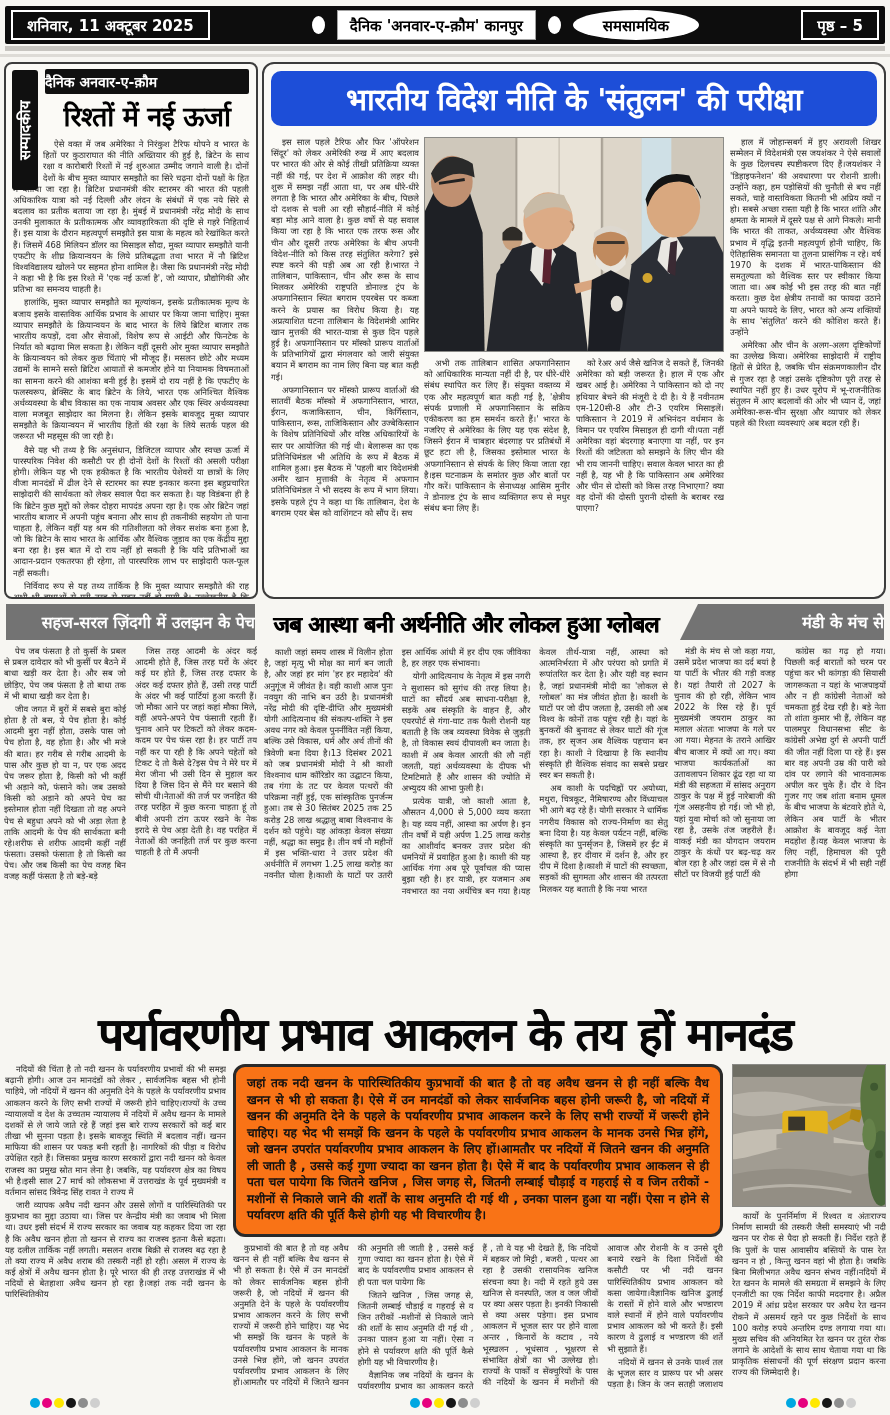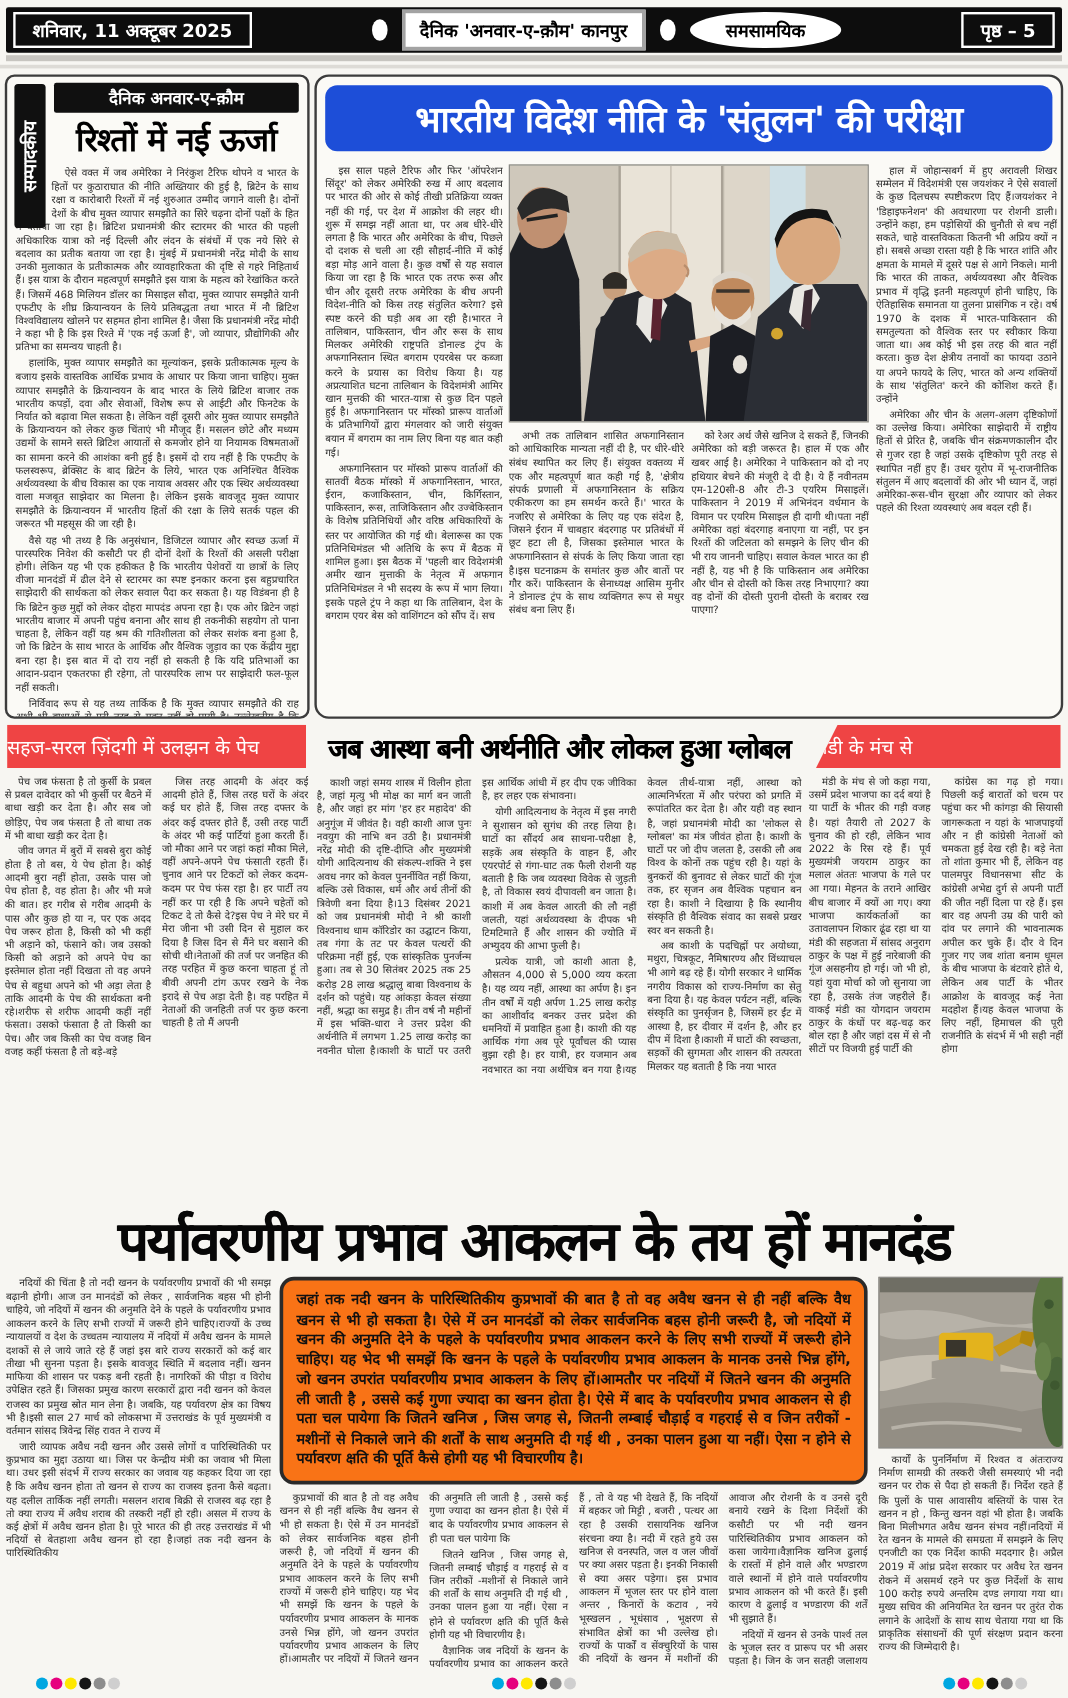--- a/index.html
+++ b/index.html
@@ -2,53 +2,53 @@
 <html><head>
 <meta charset="utf-8">
 <style>
   *{margin:0;padding:0;box-sizing:border-box}
   html,body{width:890px;height:1415px}
   body{position:relative;background:#eceae5;font-family:"DejaVu Sans",sans-serif;color:#1d1d1d;overflow:hidden}
   .page{position:absolute;inset:0;background:#f7f6f2}
   
   .masthead{position:absolute;left:5px;top:6px;width:880px;height:38px;background:#0d0d0d;border-radius:2px;display:flex;align-items:center;gap:12px;padding:0 6px}
   .m-box{border:2px solid #fff;color:#fff;font-weight:bold;font-size:15px;padding:3px 14px;white-space:nowrap}
-  .m-name{background:#fff;color:#000;font-weight:bold;font-size:15px;padding:4px 12px;border:3px solid #a3a3a3;white-space:nowrap}
+  .m-name{background:#fff;color:#000;font-weight:bold;font-size:15px;padding:4px 12px;border:1px solid #a3a3a3;white-space:nowrap}
   .m-oval{background:#fff;color:#000;font-weight:bold;font-size:15px;padding:5px 30px;border-radius:50%;white-space:nowrap}
   .m-dot{width:13px;height:18px;background:#fff;border-radius:50%;flex:0 0 auto}
   .sp{flex:1}
   .m-shadow{position:absolute;left:5px;top:46px;width:880px;height:5px;background:#c7c5c0}
   .m-shadow2{position:absolute;left:0px;top:54px;width:890px;height:3px;background:#dddbd6}
   
   .bt{font-size:8.4px;line-height:1.33;text-align:justify;color:#2b2b2b}
   .bt p{text-indent:11px;margin-bottom:2px}
   .fat{text-shadow:.6px 0 currentColor}
   
   .editorial{position:absolute;left:4px;top:62px;width:254px;height:537px;border:2px solid #3c3c3c;border-radius:8px;background:#fbfaf6;padding:5px 7px;overflow:hidden}
   .ed-vert{position:absolute;left:6px;top:6px;width:26px;height:120px;background:#101010;color:#fff;writing-mode:vertical-rl;transform:rotate(180deg);display:flex;align-items:center;justify-content:center;font-weight:bold;font-size:15px;border-radius:3px}
-  .ed-kicker{margin-left:32px;background:#101010;color:#fff;text-align:center;font-weight:bold;font-size:14px;padding:3px 0;border-radius:2px}
+  .ed-kicker{margin-left:32px;background:#101010;color:#fff;font-weight:bold;font-size:14px;padding:3px 0;border-radius:2px}
   .ed-head{margin-left:32px;text-align:center;font-size:27px;font-weight:bold;color:#000;padding:3px 0 5px;letter-spacing:-.5px}
   .ed-spacer{float:left;width:30px;height:42px}
   
   .lead{position:absolute;left:262px;top:62px;width:624px;height:537px;border:2px solid #3c3c3c;border-radius:12px;background:#fbfaf6;padding:7px;overflow:hidden}
   .lead-head{background:#1d4ed8;color:#fff;border-radius:10px;text-align:center;font-size:30px;font-weight:bold;padding:7px 0;letter-spacing:-.5px;white-space:nowrap;overflow:hidden}
   .lead-content{position:relative;height:466px;margin-top:11px}
   .lcol{position:absolute;top:0;height:100%;overflow:hidden}
   .colL{left:0;width:148px}
   .colR{left:459px;width:151px}
   .colM{top:221px;bottom:0;height:auto;overflow:hidden;position:absolute}
   .colM1{left:153px;width:146px}
   .colM2{left:305px;width:148px}
   .lead-photo{position:absolute;left:153px;top:0;width:300px;height:215px;border:1px solid #8a8a86;background:#d8d2c6;overflow:hidden}
   figure svg{display:block;width:100%;height:100%}
   
   .midL{position:absolute;left:4px;top:604px;width:253px;height:394px;overflow:hidden}
   .midC{position:absolute;left:264px;top:604px;width:404px;height:394px;overflow:hidden}
   .midR{position:absolute;left:674px;top:604px;width:212px;height:394px;overflow:hidden}
-  .bar-head{background:#ef4444;color:#fff;text-align:left;font-weight:normal;font-size:16px;padding:7px 0;margin:0 2px 6px;white-space:nowrap;overflow:hidden}
+  .bar-head{background:#737373;color:#fff;text-align:right;font-weight:bold;font-size:16px;padding:7px 0;margin:0 2px 6px;white-space:nowrap;overflow:hidden}
   .midR .bar-head{clip-path:polygon(18px 0,100% 0,100% 100%,0 100%);margin-left:6px}
   .txt-head{text-align:center;font-size:22px;font-weight:900;color:#000;letter-spacing:-.6px;padding:4px 0 9px;white-space:nowrap;overflow:hidden}
   .cols2{column-count:2;column-gap:9px;height:350px;overflow:hidden}
   .cols3{column-count:3;column-gap:9px;height:348px;overflow:hidden}
   
   .bot-head{position:absolute;left:0;top:1002px;width:890px;text-align:center;font-size:45px;font-weight:900;letter-spacing:-1.5px;color:#070707;white-space:nowrap;overflow:hidden}
   .bot-left{position:absolute;left:5px;top:1064px;width:221px;height:346px;overflow:hidden}
   .pullquote{position:absolute;left:233px;top:1064px;width:490px;height:173px;border:3px solid #2a2a2a;border-radius:12px;background:#f97316;padding:8px 11px;font-size:12px;font-weight:bold;line-height:1.38;text-align:justify;overflow:hidden;color:#111}
   .mining-photo{position:absolute;left:732px;top:1064px;width:154px;height:143px;border:1px solid #8a8a86;background:#a09b92;overflow:hidden}
   .bot-right{position:absolute;left:732px;top:1211px;width:154px;height:187px;overflow:hidden}

